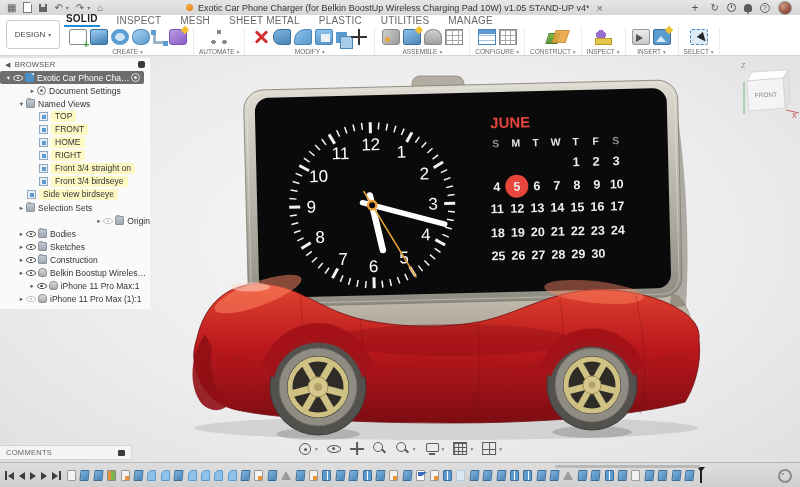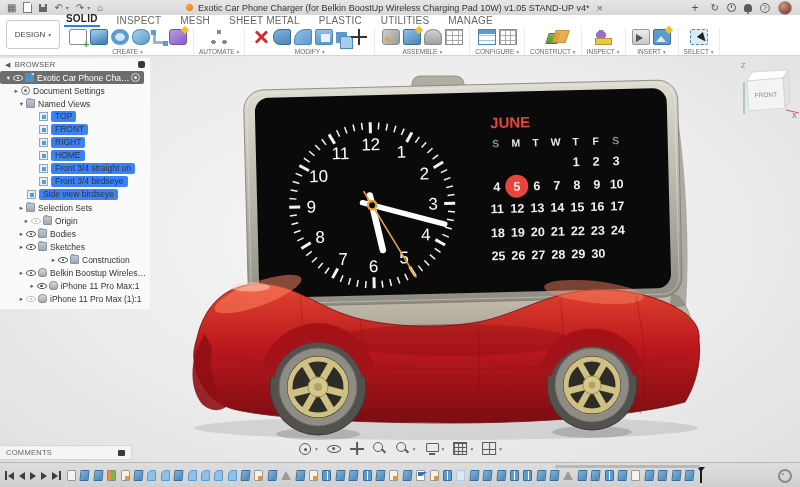--- a/index.html
+++ b/index.html
@@ -108,21 +108,21 @@
   .ti-doc{background:#4a90c4;border-radius:1px;}
   .ti-doc::after{content:"";position:absolute;right:0;top:0;border-left:3px solid transparent;border-top:3px solid #cfe2f0;}
   .ti-gear{border:1.5px solid #777;border-radius:50%;}
   .ti-gear::after{content:"";position:absolute;left:1.5px;top:1.5px;width:3px;height:3px;background:#777;border-radius:50%;}
   .ti-folder{background:linear-gradient(#c0c8d0,#9fa9b2);border-radius:1px;border:1px solid #8a949e;}
   .ti-folder::before{content:"";position:absolute;left:0;top:-2px;width:4px;height:2px;background:#9fa9b2;border-radius:1px 1px 0 0;}
   .ti-view{background:#e8eef4;border:1px solid #8fa8c0;}
   .ti-view::after{content:"";position:absolute;left:1.5px;top:1.5px;width:4px;height:4px;background:#5b9bd0;}
   .ti-component{background:linear-gradient(#dcdcdc,#a8a8a8);border:1px solid #8a8a8a;border-radius:45% 45% 30% 30%;}
   .blabel{overflow:hidden;text-overflow:ellipsis;}
-  .blabel.pill{background:#3b82f6;border-radius:2px;padding:0 4px;line-height:11px;}
+  .blabel.pill{background:#fef9c3;border-radius:2px;padding:0 4px;line-height:11px;}
   .bradio{margin-left:auto;margin-right:4px;width:7px;height:7px;border:1px solid #ddd;border-radius:50%;position:relative;flex:none;}
   .bradio::after{content:"";position:absolute;left:1.5px;top:1.5px;width:3px;height:3px;background:#eee;border-radius:50%;}
   
   .navbar{position:absolute;left:50%;transform:translateX(-50%);top:386px;display:flex;align-items:center;gap:9px;}
   .nv{width:14px;height:13px;position:relative;display:inline-block;}
   .nvcaret{font-size:5.5px;color:#777;margin-left:-6px;}
   .nv-orbit::before{content:"";position:absolute;left:1px;top:1px;width:10px;height:10px;border:1.3px solid #5a5a5a;border-radius:50%;}
   .nv-orbit::after{content:"";position:absolute;left:5.5px;top:5.5px;width:3px;height:3px;background:#5a5a5a;border-radius:50%;}
   .nv-look-at::before{content:"";position:absolute;left:0;top:3px;width:12px;height:6px;border:1.3px solid #5a5a5a;border-radius:50%;}
   .nv-look-at::after{content:"";position:absolute;left:5px;top:5px;width:3px;height:3px;background:#5a5a5a;border-radius:50%;}
@@ -511,21 +511,21 @@
       <span class="bh-gear"></span>
     </div>
     <div id="browser-rows">
         <div class="brow sel" style="padding-left: 4px;">
           <span class="bcaret">▾</span>
           <span class="eye"></span>
           <span class="ti ti-doc"></span>
           <span class="blabel">Exotic Car Phone Charger (f...</span>
           <span class="bradio"></span>
         </div>
-        <div class="brow" style="padding-left: 12px;">
+        <div class="brow" style="padding-left: 28px;">
           <span class="bcaret">▸</span>
           <span class="ti ti-gear"></span>
           <span class="blabel">Document Settings</span>
         </div>
         <div class="brow" style="padding-left: 17px;">
           <span class="bcaret">▾</span>
           <span class="ti ti-folder"></span>
           <span class="blabel">Named Views</span>
         </div>
         <div class="brow" style="padding-left: 30px;">
@@ -534,26 +534,26 @@
           <span class="blabel pill">TOP</span>
         </div>
         <div class="brow" style="padding-left: 30px;">
           <span class="bcaret"></span>
           <span class="ti ti-view"></span>
           <span class="blabel pill">FRONT</span>
         </div>
         <div class="brow" style="padding-left: 30px;">
           <span class="bcaret"></span>
           <span class="ti ti-view"></span>
-          <span class="blabel pill">RIGHT</span>
+          <span class="blabel pill">HOME</span>
         </div>
         <div class="brow" style="padding-left: 30px;">
           <span class="bcaret"></span>
           <span class="ti ti-view"></span>
-          <span class="blabel pill">HOME</span>
+          <span class="blabel pill">RIGHT</span>
         </div>
         <div class="brow" style="padding-left: 30px;">
           <span class="bcaret"></span>
           <span class="ti ti-view"></span>
           <span class="blabel pill">Front 3/4 straight on</span>
         </div>
         <div class="brow" style="padding-left: 30px;">
           <span class="bcaret"></span>
           <span class="ti ti-view"></span>
           <span class="blabel pill">Front 3/4 birdseye</span>
@@ -561,39 +561,39 @@
         <div class="brow" style="padding-left: 18px;">
           <span class="bcaret"></span>
           <span class="ti ti-view"></span>
           <span class="blabel pill">Side view birdseye</span>
         </div>
         <div class="brow" style="padding-left: 17px;">
           <span class="bcaret">▸</span>
           <span class="ti ti-folder"></span>
           <span class="blabel">Selection Sets</span>
         </div>
-        <div class="brow" style="padding-left: 22px;">
+        <div class="brow" style="padding-left: 22px; justify-content: flex-end;">
           <span class="bcaret">▸</span>
           <span class="eye off"></span>
           <span class="ti ti-folder"></span>
           <span class="blabel">Origin</span>
         </div>
         <div class="brow" style="padding-left: 17px;">
           <span class="bcaret">▸</span>
           <span class="eye"></span>
           <span class="ti ti-folder"></span>
           <span class="blabel">Bodies</span>
         </div>
         <div class="brow" style="padding-left: 17px;">
           <span class="bcaret">▸</span>
           <span class="eye"></span>
           <span class="ti ti-folder"></span>
           <span class="blabel">Sketches</span>
         </div>
-        <div class="brow" style="padding-left: 17px; margin-left: 32px;">
+        <div class="brow" style="padding-left: 17px;">
           <span class="bcaret">▸</span>
           <span class="eye"></span>
           <span class="ti ti-folder"></span>
           <span class="blabel">Construction</span>
         </div>
         <div class="brow" style="padding-left: 17px;">
           <span class="bcaret">▸</span>
           <span class="eye"></span>
           <span class="ti ti-component"></span>
           <span class="blabel">Belkin Boostup Wireless Chargi...</span>

